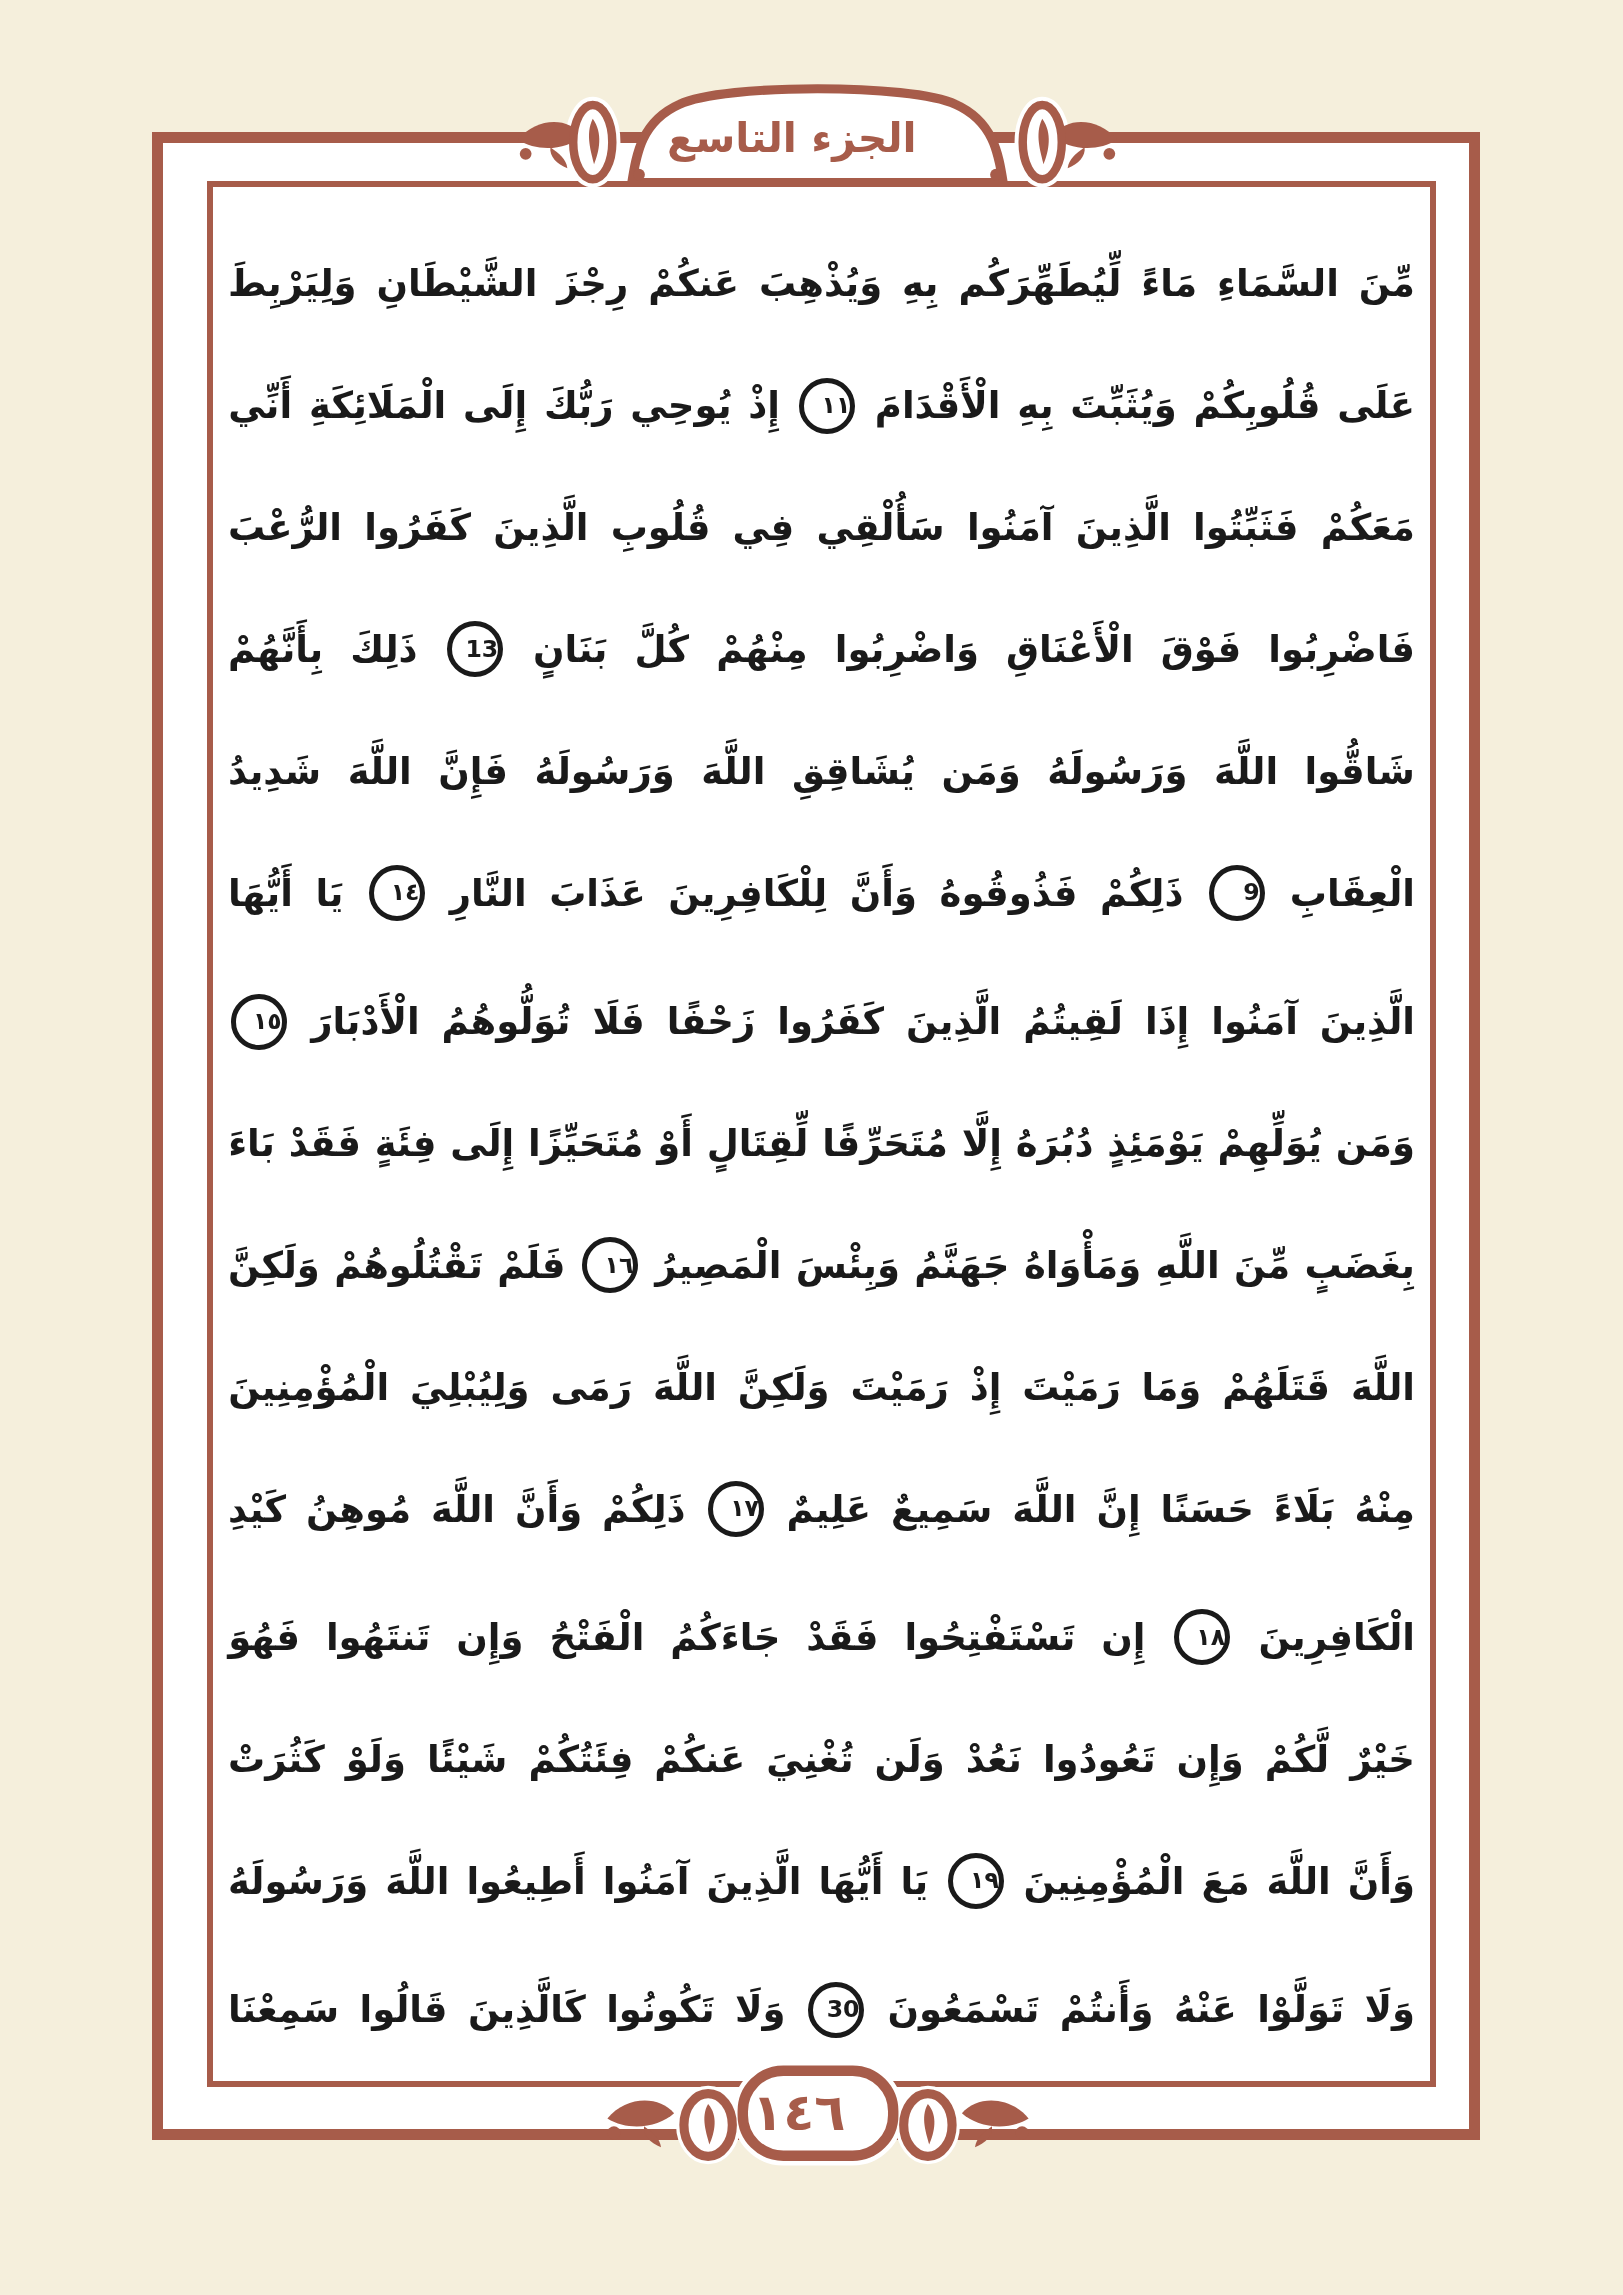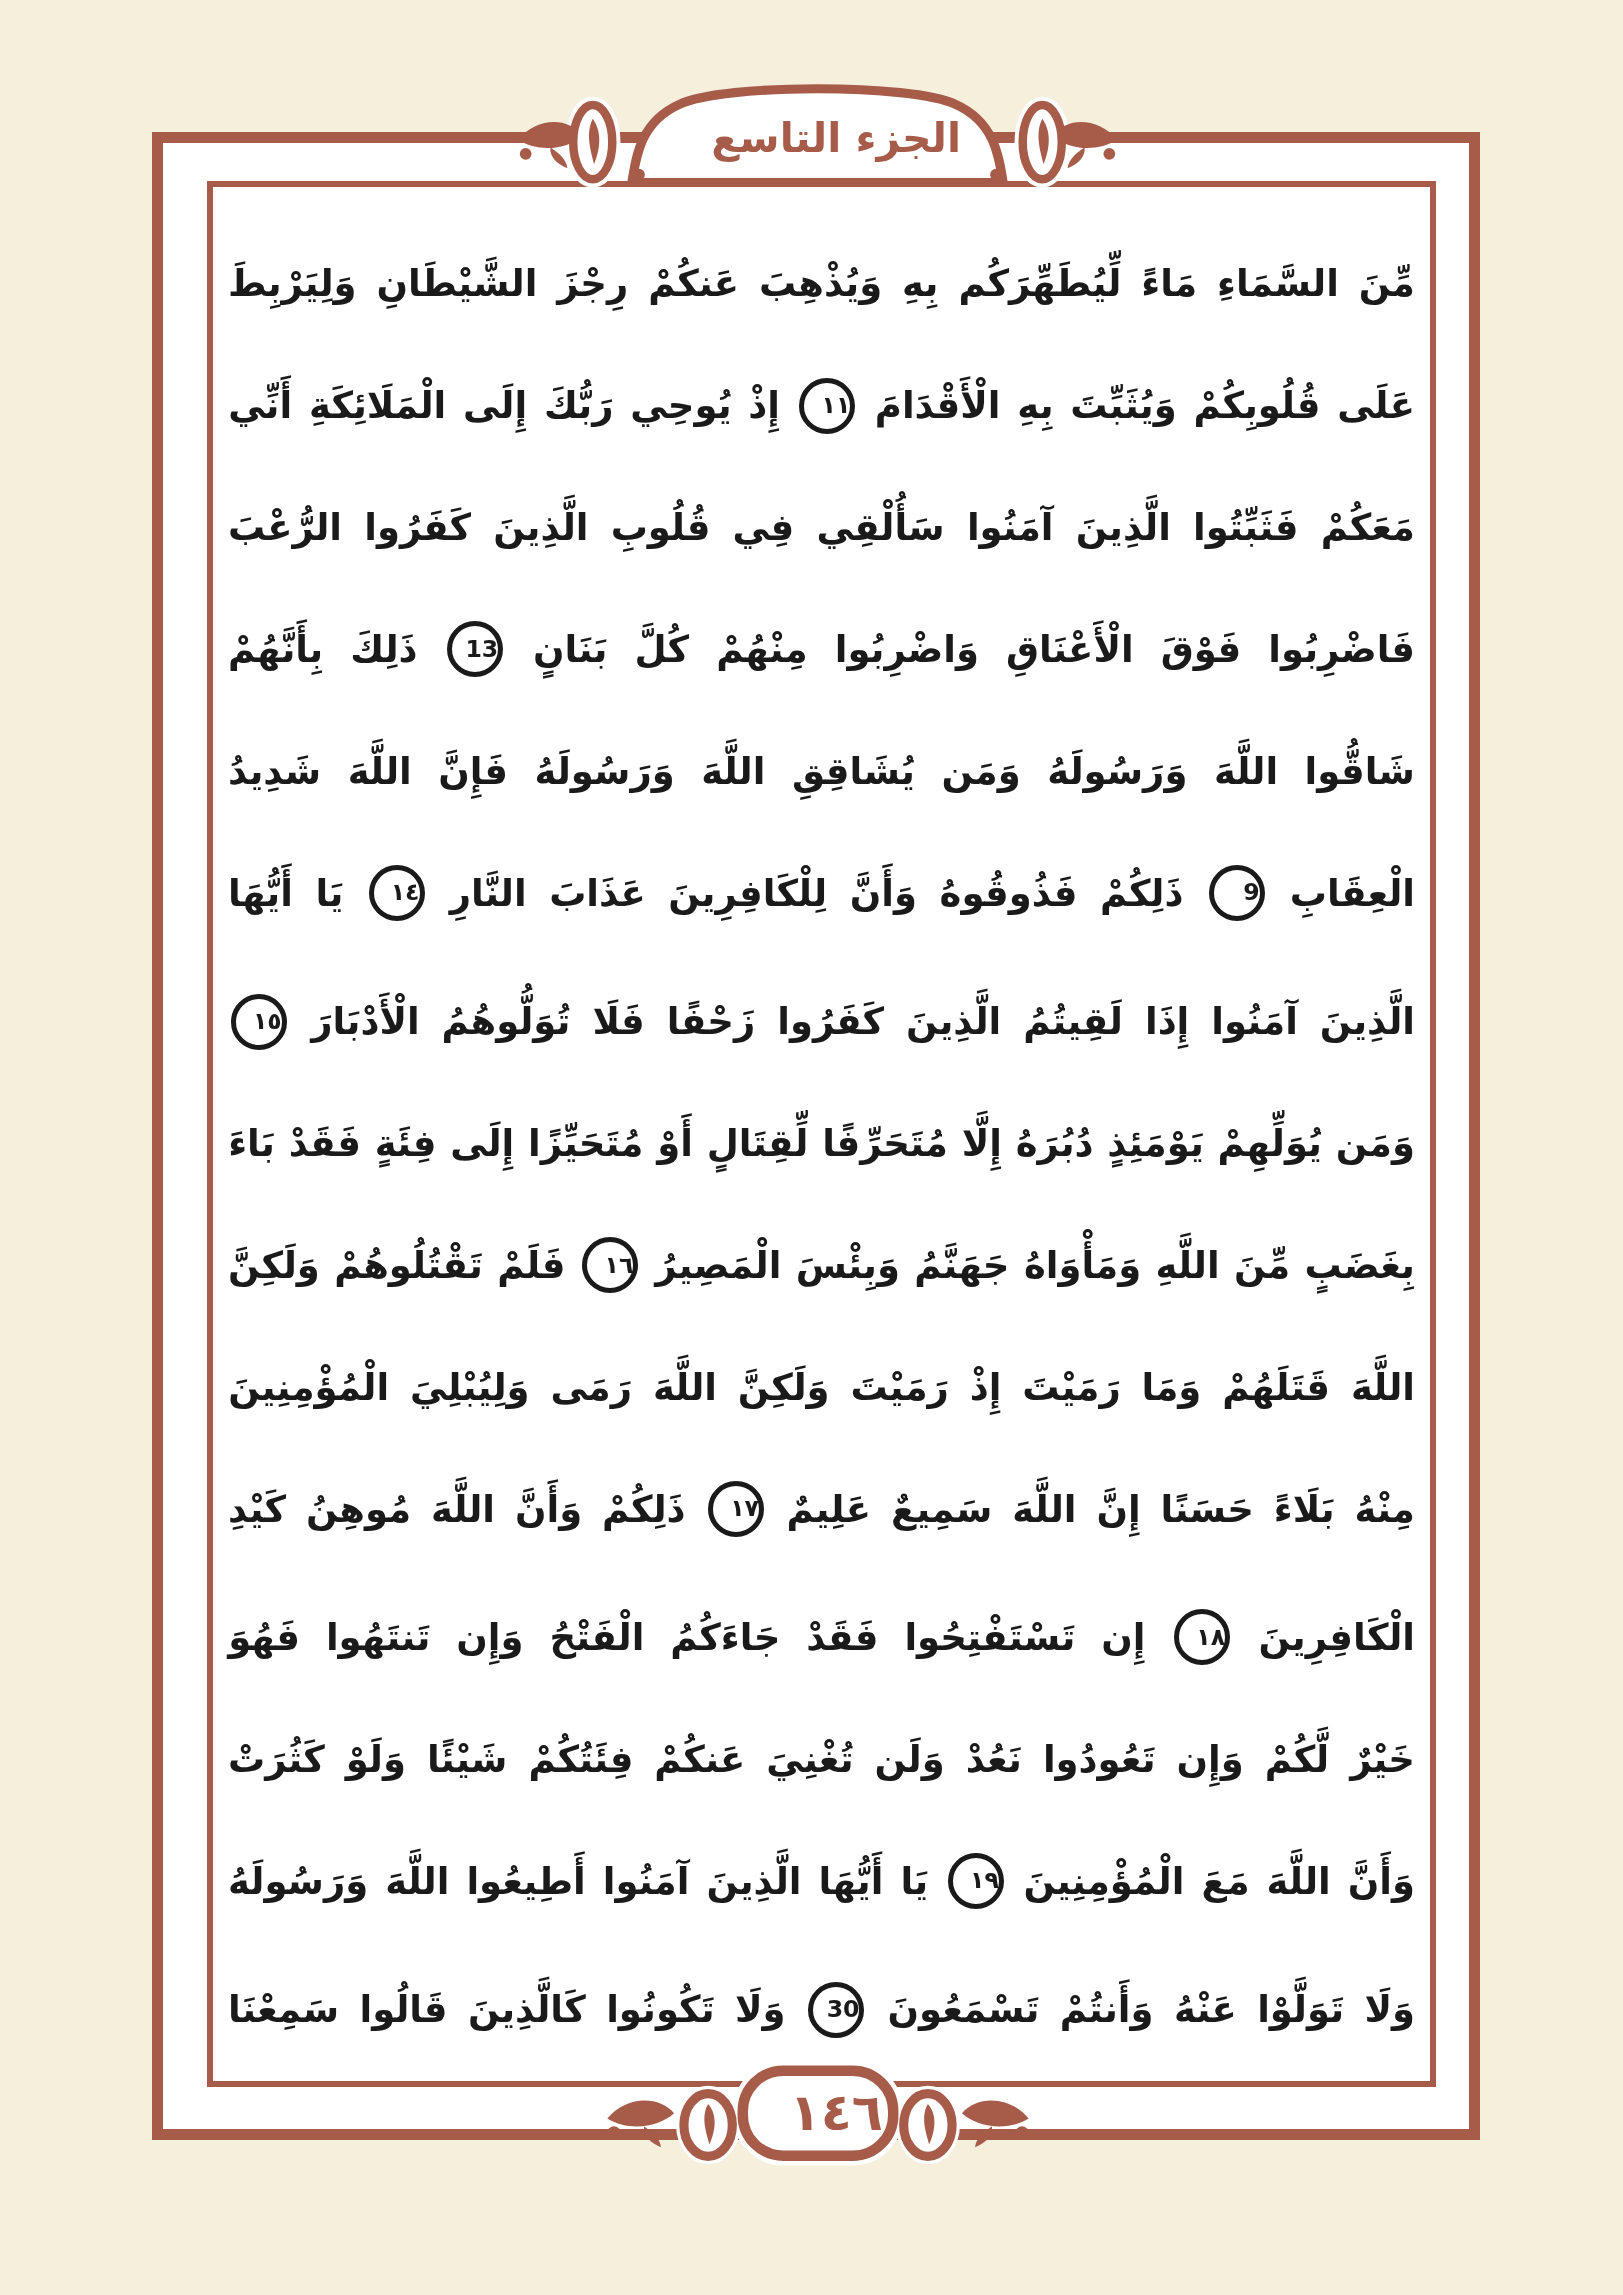--- a/index.html
+++ b/index.html
@@ -42,26 +42,26 @@
     display:inline-flex;align-items:center;
     margin:0 2.6px;background:var(--paper);
     box-shadow:0 0 0 1.3px var(--paper) inset;
   }
   .ayah-n{font-size:23.6px;font-weight:bold;color:var(--ink);line-height:1;}
   .ornament{position:absolute;}
   .header-ornament{left:510px;top:77px;width:615px;height:114px;}
   .footer-ornament{left:576px;top:2041px;width:484px;height:164px;}
   .juz-title{
     position:absolute;left:667px;top:99px;width:294px;height:79px;
-    line-height:79px;text-align:right;direction:rtl;
+    line-height:79px;text-align:left;direction:rtl;
     font-size:41px;font-weight:bold;color:var(--frame);
   }
   .page-number{
     position:absolute;left:752px;top:2079px;width:131px;height:68px;
-    line-height:68px;text-align:right;direction:rtl;
+    line-height:68px;text-align:left;direction:rtl;
     font-size:51px;font-weight:bold;color:var(--frame);
   }
 </style>
 </head>
 <body>
 
 <div class="page">
 
   <div class="outer-frame"></div>
   <div class="inner-frame"></div>

